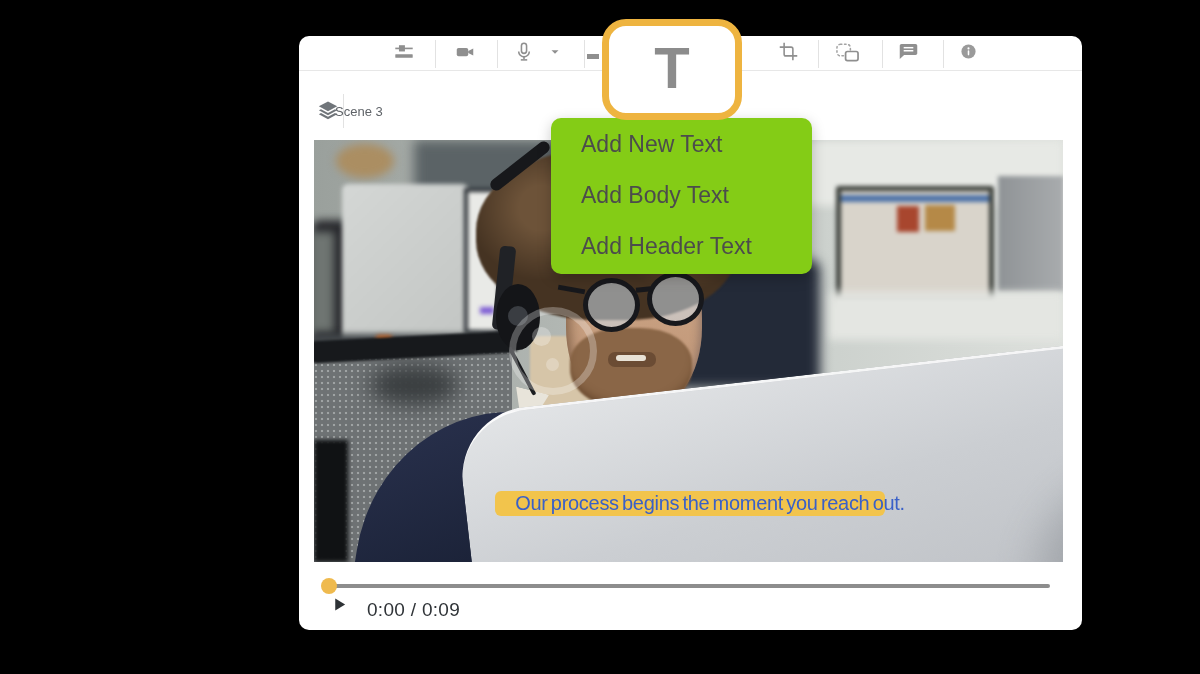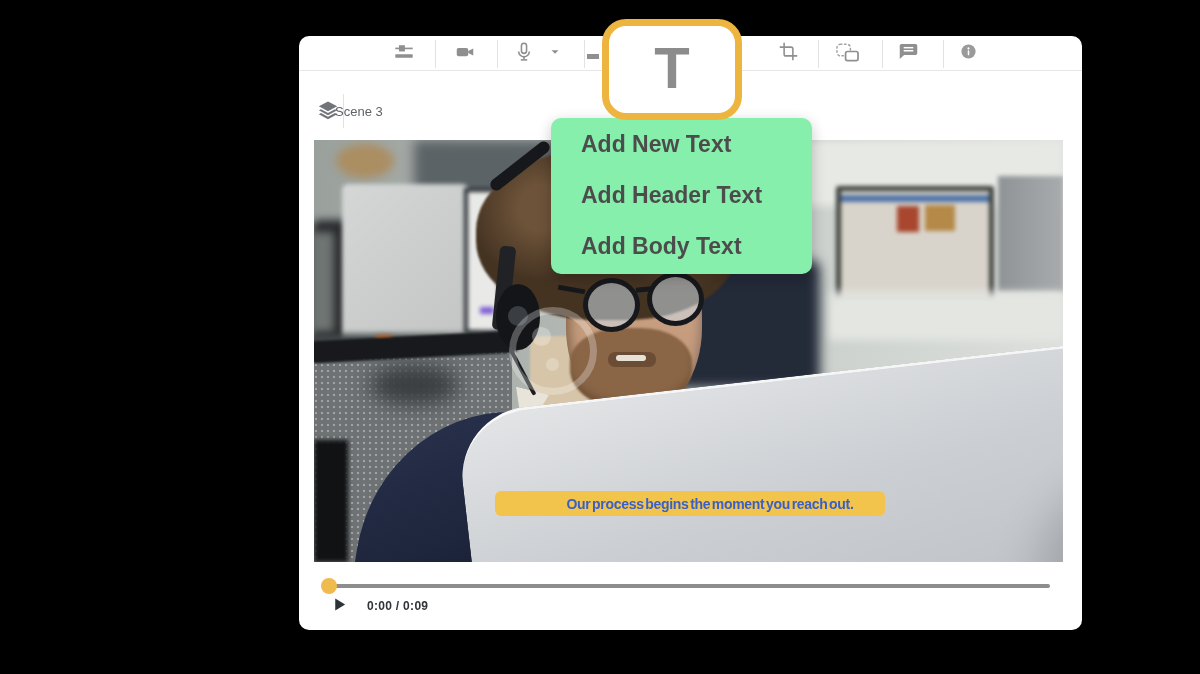--- a/index.html
+++ b/index.html
@@ -29,22 +29,22 @@
 
   
   .scene-row { position:absolute; left:0; top:36px; width:100%; height:68px; background:#fff; }
   .layers-btn { position:absolute; left:16px; top:27px; width:26px; height:26px;
                 display:flex; align-items:center; justify-content:center; cursor:pointer; }
   .scene-div { position:absolute; left:44px; top:22px; width:1px; height:34px; background:#e2e2e2; }
   .scene-label { position:absolute; left:36px; top:32px; font-size:13px; color:#5f6368; }
 
   
   .menu { position:absolute; left:252px; top:82px; width:261px; height:156px;
-          background:#86efac; border-radius:10px; z-index:25;
-          box-shadow:0 4px 14px rgba(0,0,0,.22); padding-top:1px;font-weight:bold; }
+          background:#84cc16; border-radius:10px; z-index:25;
+          box-shadow:0 4px 14px rgba(0,0,0,.22); padding-top:1px; }
   .menu-item { height:51px; line-height:51px; padding-left:30px; font-size:23px;
                color:#4c4c4c; cursor:pointer; white-space:nowrap; }
 
   
   .video { position:absolute; left:15px; top:104px; width:749px; height:422px;
            overflow:hidden; background:linear-gradient(90deg,#9aa09c 0%,#b5bab6 38%,#ccd1cd 68%,#dde0dc 100%); }
   .video * { position:absolute; }
   .v-window   { left:370px; top:0; width:379px; height:66px; background:#e7e9e5; filter:blur(4px); }
   .v-walldark { left:100px; top:0; width:158px; height:82px; background:#5b6366; filter:blur(6px); }
   .v-hairbg   { left:22px; top:4px; width:58px; height:34px; background:#ab8e62; border-radius:50%; filter:blur(4px); }
@@ -134,31 +134,31 @@
                        height:19px; border-radius:50%; background:rgba(255,255,255,.28); }
   .wm-circle::after { content:""; position:absolute; left:30px; top:44px; width:13px;
                       height:13px; border-radius:50%; background:rgba(255,255,255,.25); }
   .wm-text { left:330px; top:180px; z-index:13; font-family:"DejaVu Serif", serif;
              font-weight:bold; font-size:50px; color:rgba(255,255,255,.30);
              letter-spacing:3px; line-height:60px; }
   
   .caption { left:181px; top:351px; width:390px; height:25px; background:#f2c44c;
              border-radius:6px; z-index:14; display:flex; align-items:center;
              justify-content:center; cursor:pointer; }
-  .caption span { position:static; font-size:14px; font-weight:bold; color:#3a60c8;
+  .caption span { position:static; font-size:20px; font-weight:normal; color:#3a60c8;
                   letter-spacing:-0.3px; word-spacing:-2px; white-space:nowrap;margin-left:40px; }
 
   
   .progress { position:absolute; left:30px; top:548px; width:721px; height:4px;
               background:#8d8d8d; border-radius:2px; cursor:pointer; }
   .prog-dot { position:absolute; left:22px; top:542px; width:16px; height:16px;
               border-radius:50%; background:#efba4e; cursor:pointer; z-index:2; }
   .play-btn { position:absolute; left:32px; top:560px; width:20px; height:20px;
               cursor:pointer; }
-  .time { position:absolute; left:68px; top:563px; font-size:12px; font-weight:700;
+  .time { position:absolute; left:68px; top:563px; font-size:19px; font-weight:400;
           color:#303438; letter-spacing:.3px;text-align:center; }
 </style>
 </head>
 <body>
 
 <div class="panel">
 
   <div class="toolbar">
     <div class="tbtn" style="left:83px">
       <span>
@@ -304,22 +304,22 @@
 
     <div class="wm-circle"></div>
 
     <div class="caption">
       <span>Our process begins the moment you reach out.</span>
     </div>
   </div>
 
   <div class="menu">
     <div class="menu-item">Add New Text</div>
+    <div class="menu-item">Add Body Text</div>
     <div class="menu-item">Add Header Text</div>
-    <div class="menu-item">Add Body Text</div>
   </div>
 
   <div class="progress"></div>
   <div class="prog-dot"></div>
   <div class="play-btn">
     <span>
       <svg width="17" height="17" viewBox="0 0 24 24">
           <path d="M6 3.5v17L20 12z" fill="#2e3236"></path>
         </svg>
     </span>

